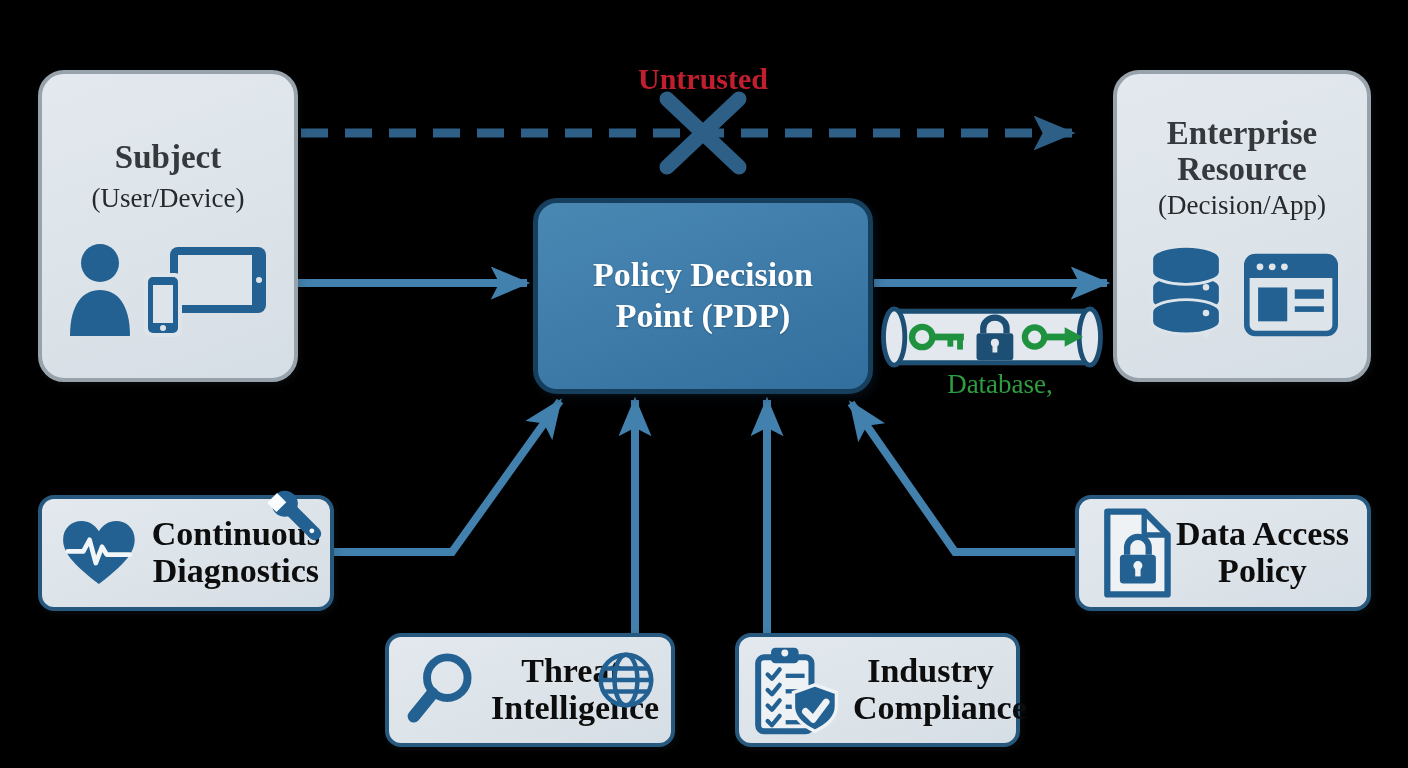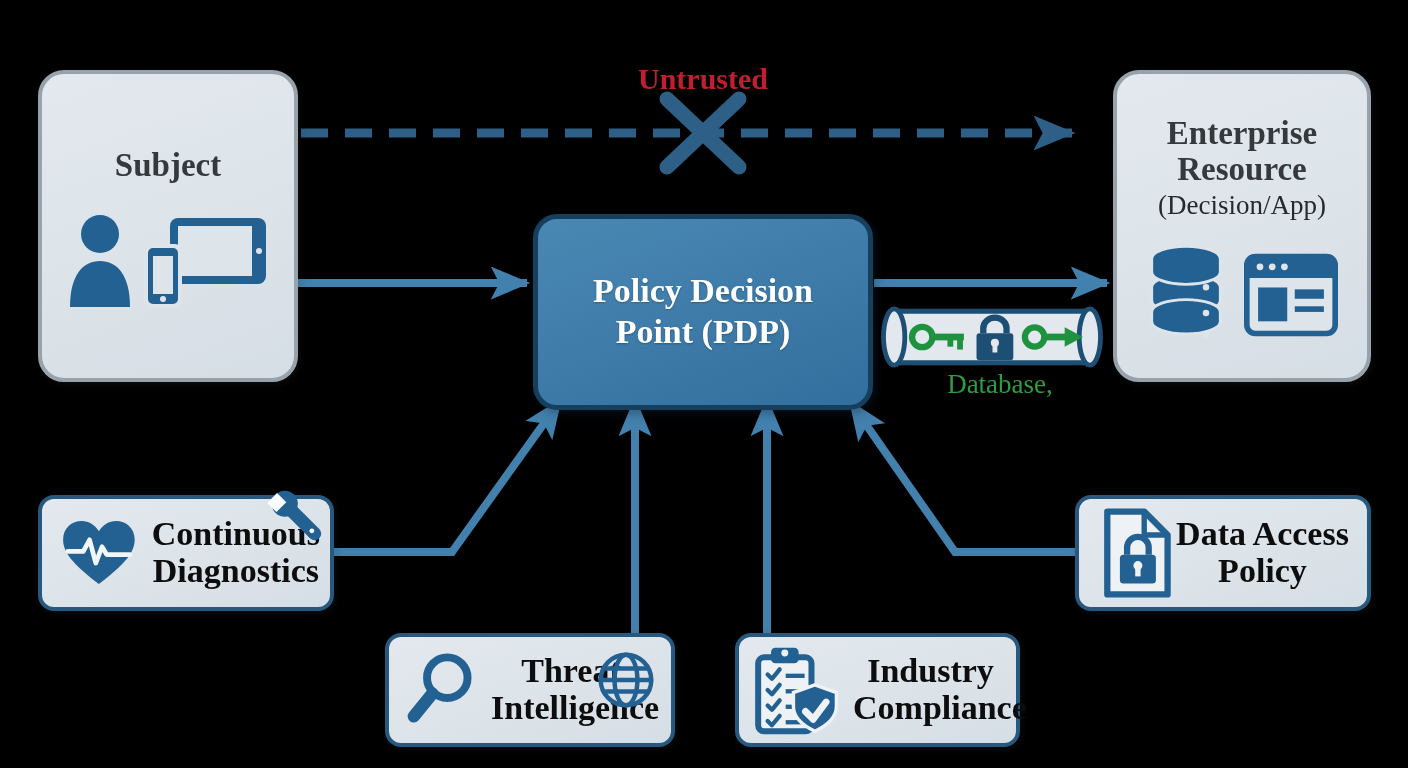--- a/index.html
+++ b/index.html
@@ -4,21 +4,21 @@
 <style>
   html,body{margin:0;padding:0;background:#fdfdfd;}
   .stage{position:relative;width:1408px;height:768px;overflow:hidden;
          font-family:Liberation Serif, serif;background:#000000;}
   .stage svg.connectors{position:absolute;left:0;top:0;z-index:1;}
   .node{position:absolute;z-index:2;box-sizing:border-box;border-radius:26px;
         background:linear-gradient(160deg,#e3e9ee 0%,#d6dee5 100%);
         box-shadow:2px 3px 7px rgba(40,50,60,.22);}
   .node.gray{border:4px solid #97a2aa;}
   .node.blue{border:4px solid #27587e;border-radius:16px;}
-  .node-title{font-weight:700;font-size:33px;color:#35393d;text-align:center;line-height:1.08;margin:16px;}
+  .node-title{font-weight:700;font-size:33px;color:#35393d;text-align:center;line-height:1.08;margin:8px;}
   .node-sub{font-weight:400;font-size:27px;color:#26292c;text-align:center;line-height:1.1;margin:2px 0 0 0;}
   .icon-row{display:flex;justify-content:center;align-items:flex-end;gap:12px;}
   .pdp{position:absolute;z-index:2;box-sizing:border-box;border-radius:24px;
        background:linear-gradient(160deg,#4a88b4 0%,#336f9e 100%);
        border:5px solid #153f5d;display:flex;align-items:center;justify-content:center;
        box-shadow:3px 4px 8px rgba(20,40,60,.35);}
   .pdp-label{color:#ffffff;font-weight:700;font-size:34px;text-align:center;line-height:1.2;
              width:300px;text-shadow:0 1px 2px rgba(0,0,0,.25);}
   .untrusted{position:absolute;z-index:2;color:#c11f2f;font-weight:600;font-size:30px;
              text-align:center;}
@@ -61,20 +61,21 @@
 
     <line x1="767" y1="634" x2="767" y2="400" stroke="#4280ad" stroke-width="8" marker-end="url(#ah)"></line>
 
     <path d="M1076,552 L955,552 L851,403" fill="none" stroke="#4280ad" stroke-width="8" marker-end="url(#ah)"></path>
   </svg>
 
   <div class="untrusted" style="left:603px;top:62px;width:200px;">Untrusted</div>
 
   <div class="node gray" style="left:38px;top:70px;width:260px;height:312px;padding-top:58px;">
     <div class="node-title">Subject</div>
+    <div class="node-sub">(User/Device)</div>
     <div class="icon-row" style="margin-top:30px;">
       <svg width="64" height="94" viewBox="0 0 64 92">
         <circle cx="32" cy="19" r="19" fill="#236192"></circle>
         <path d="M2,92 C2,60 15,46 32,46 C49,46 62,60 62,92 Z" fill="#236192"></path>
       </svg>
       <svg width="124" height="94" viewBox="0 0 124 94">
         <rect x="26" y="4" width="96" height="66" rx="8" fill="#236192"></rect>
         <rect x="34" y="12" width="74" height="50" fill="#dde4ea"></rect>
         <circle cx="115" cy="37" r="3" fill="#dde4ea"></circle>
         <rect x="0" y="30" width="38" height="64" rx="7" fill="#dde4ea"></rect>
@@ -105,21 +106,21 @@
         <circle cx="17" cy="14" r="3.6" fill="#dde4ea"></circle>
         <circle cx="30" cy="14" r="3.6" fill="#dde4ea"></circle>
         <circle cx="43" cy="14" r="3.6" fill="#dde4ea"></circle>
         <rect x="15" y="36" width="31" height="36" fill="#236192"></rect>
         <rect x="54" y="38" width="31" height="10" fill="#236192"></rect>
         <rect x="54" y="56" width="31" height="6" fill="#236192"></rect>
       </svg>
     </div>
   </div>
 
-  <div class="pdp" style="left:533px;top:214px;width:340px;height:196px;">
+  <div class="pdp" style="left:533px;top:198px;width:340px;height:196px;">
     <div class="pdp-label">Policy Decision Point (PDP)</div>
   </div>
 
   <div class="tunnel-wrap" style="left:880px;top:306px;">
     <svg width="224" height="62" viewBox="0 0 230 64">
       <rect x="14" y="3" width="202" height="58" fill="#e2e8ee"></rect>
       <line x1="14" y1="5.5" x2="216" y2="5.5" stroke="#1d4e74" stroke-width="5"></line>
       <line x1="14" y1="58.5" x2="216" y2="58.5" stroke="#1d4e74" stroke-width="5"></line>
       <ellipse cx="216" cy="32" rx="11" ry="29" fill="#e2e8ee" stroke="#1d4e74" stroke-width="5"></ellipse>
       <ellipse cx="14" cy="32" rx="11" ry="29" fill="#e2e8ee" stroke="#1d4e74" stroke-width="5"></ellipse>

